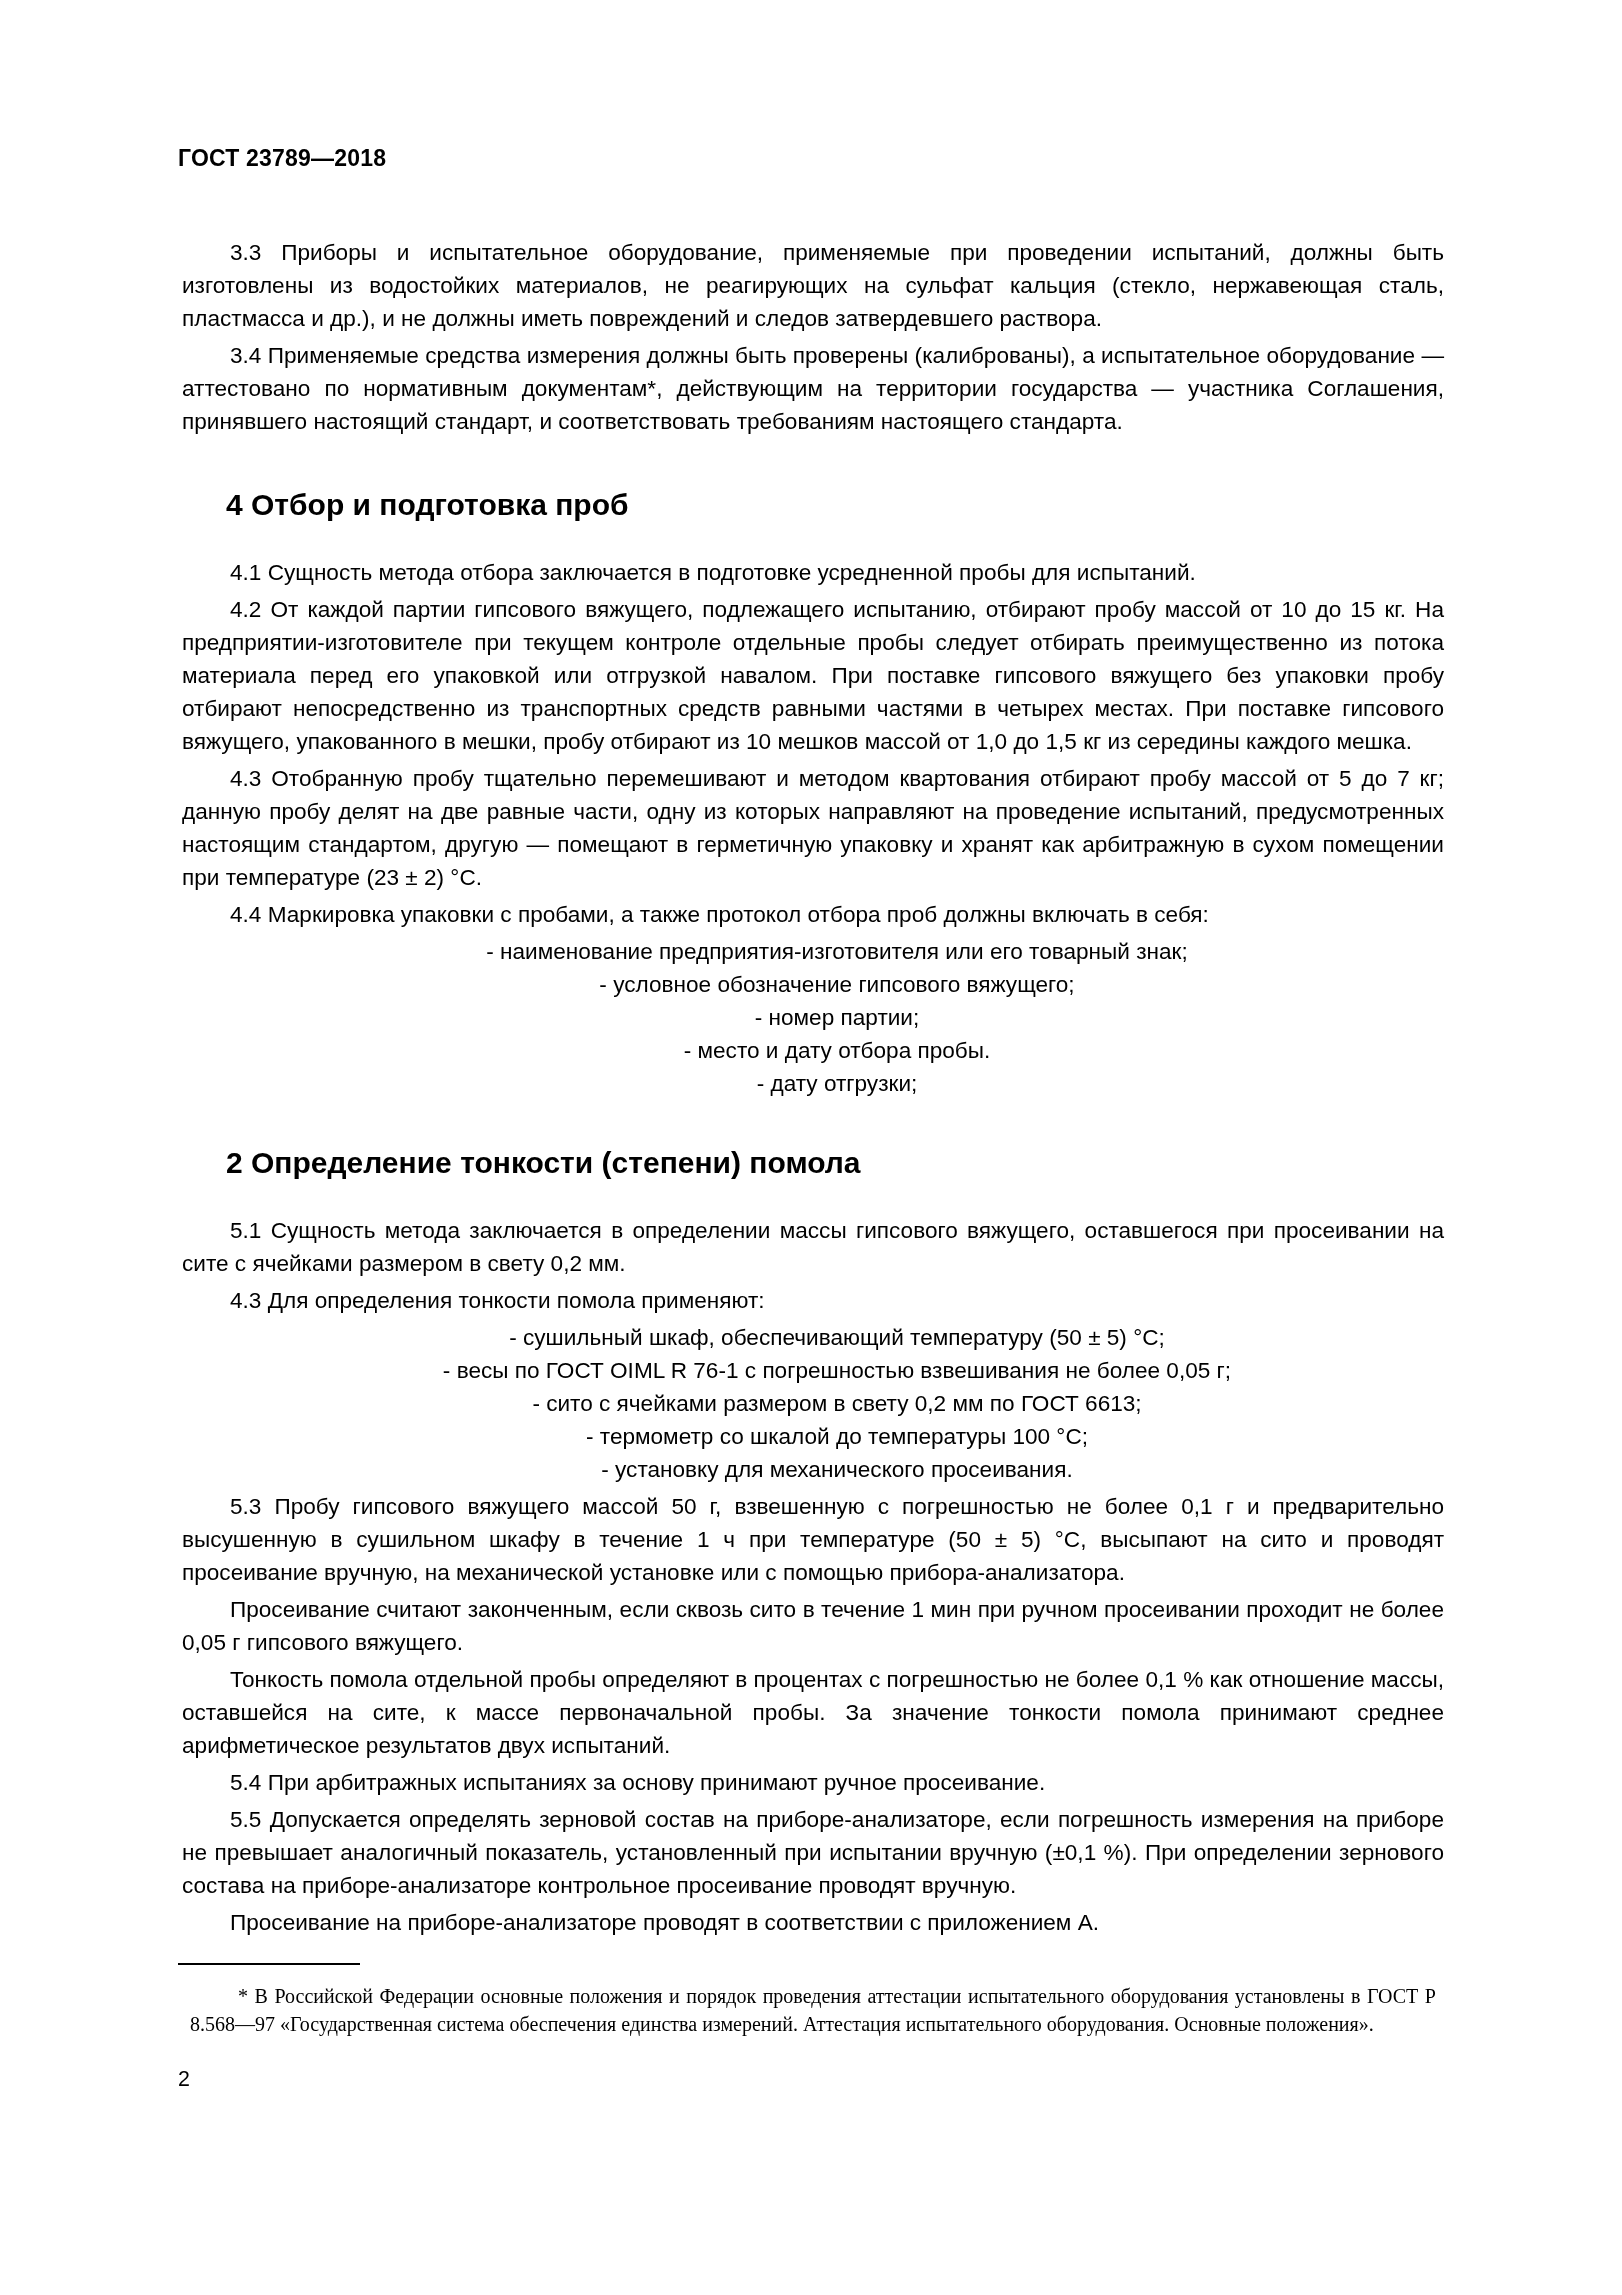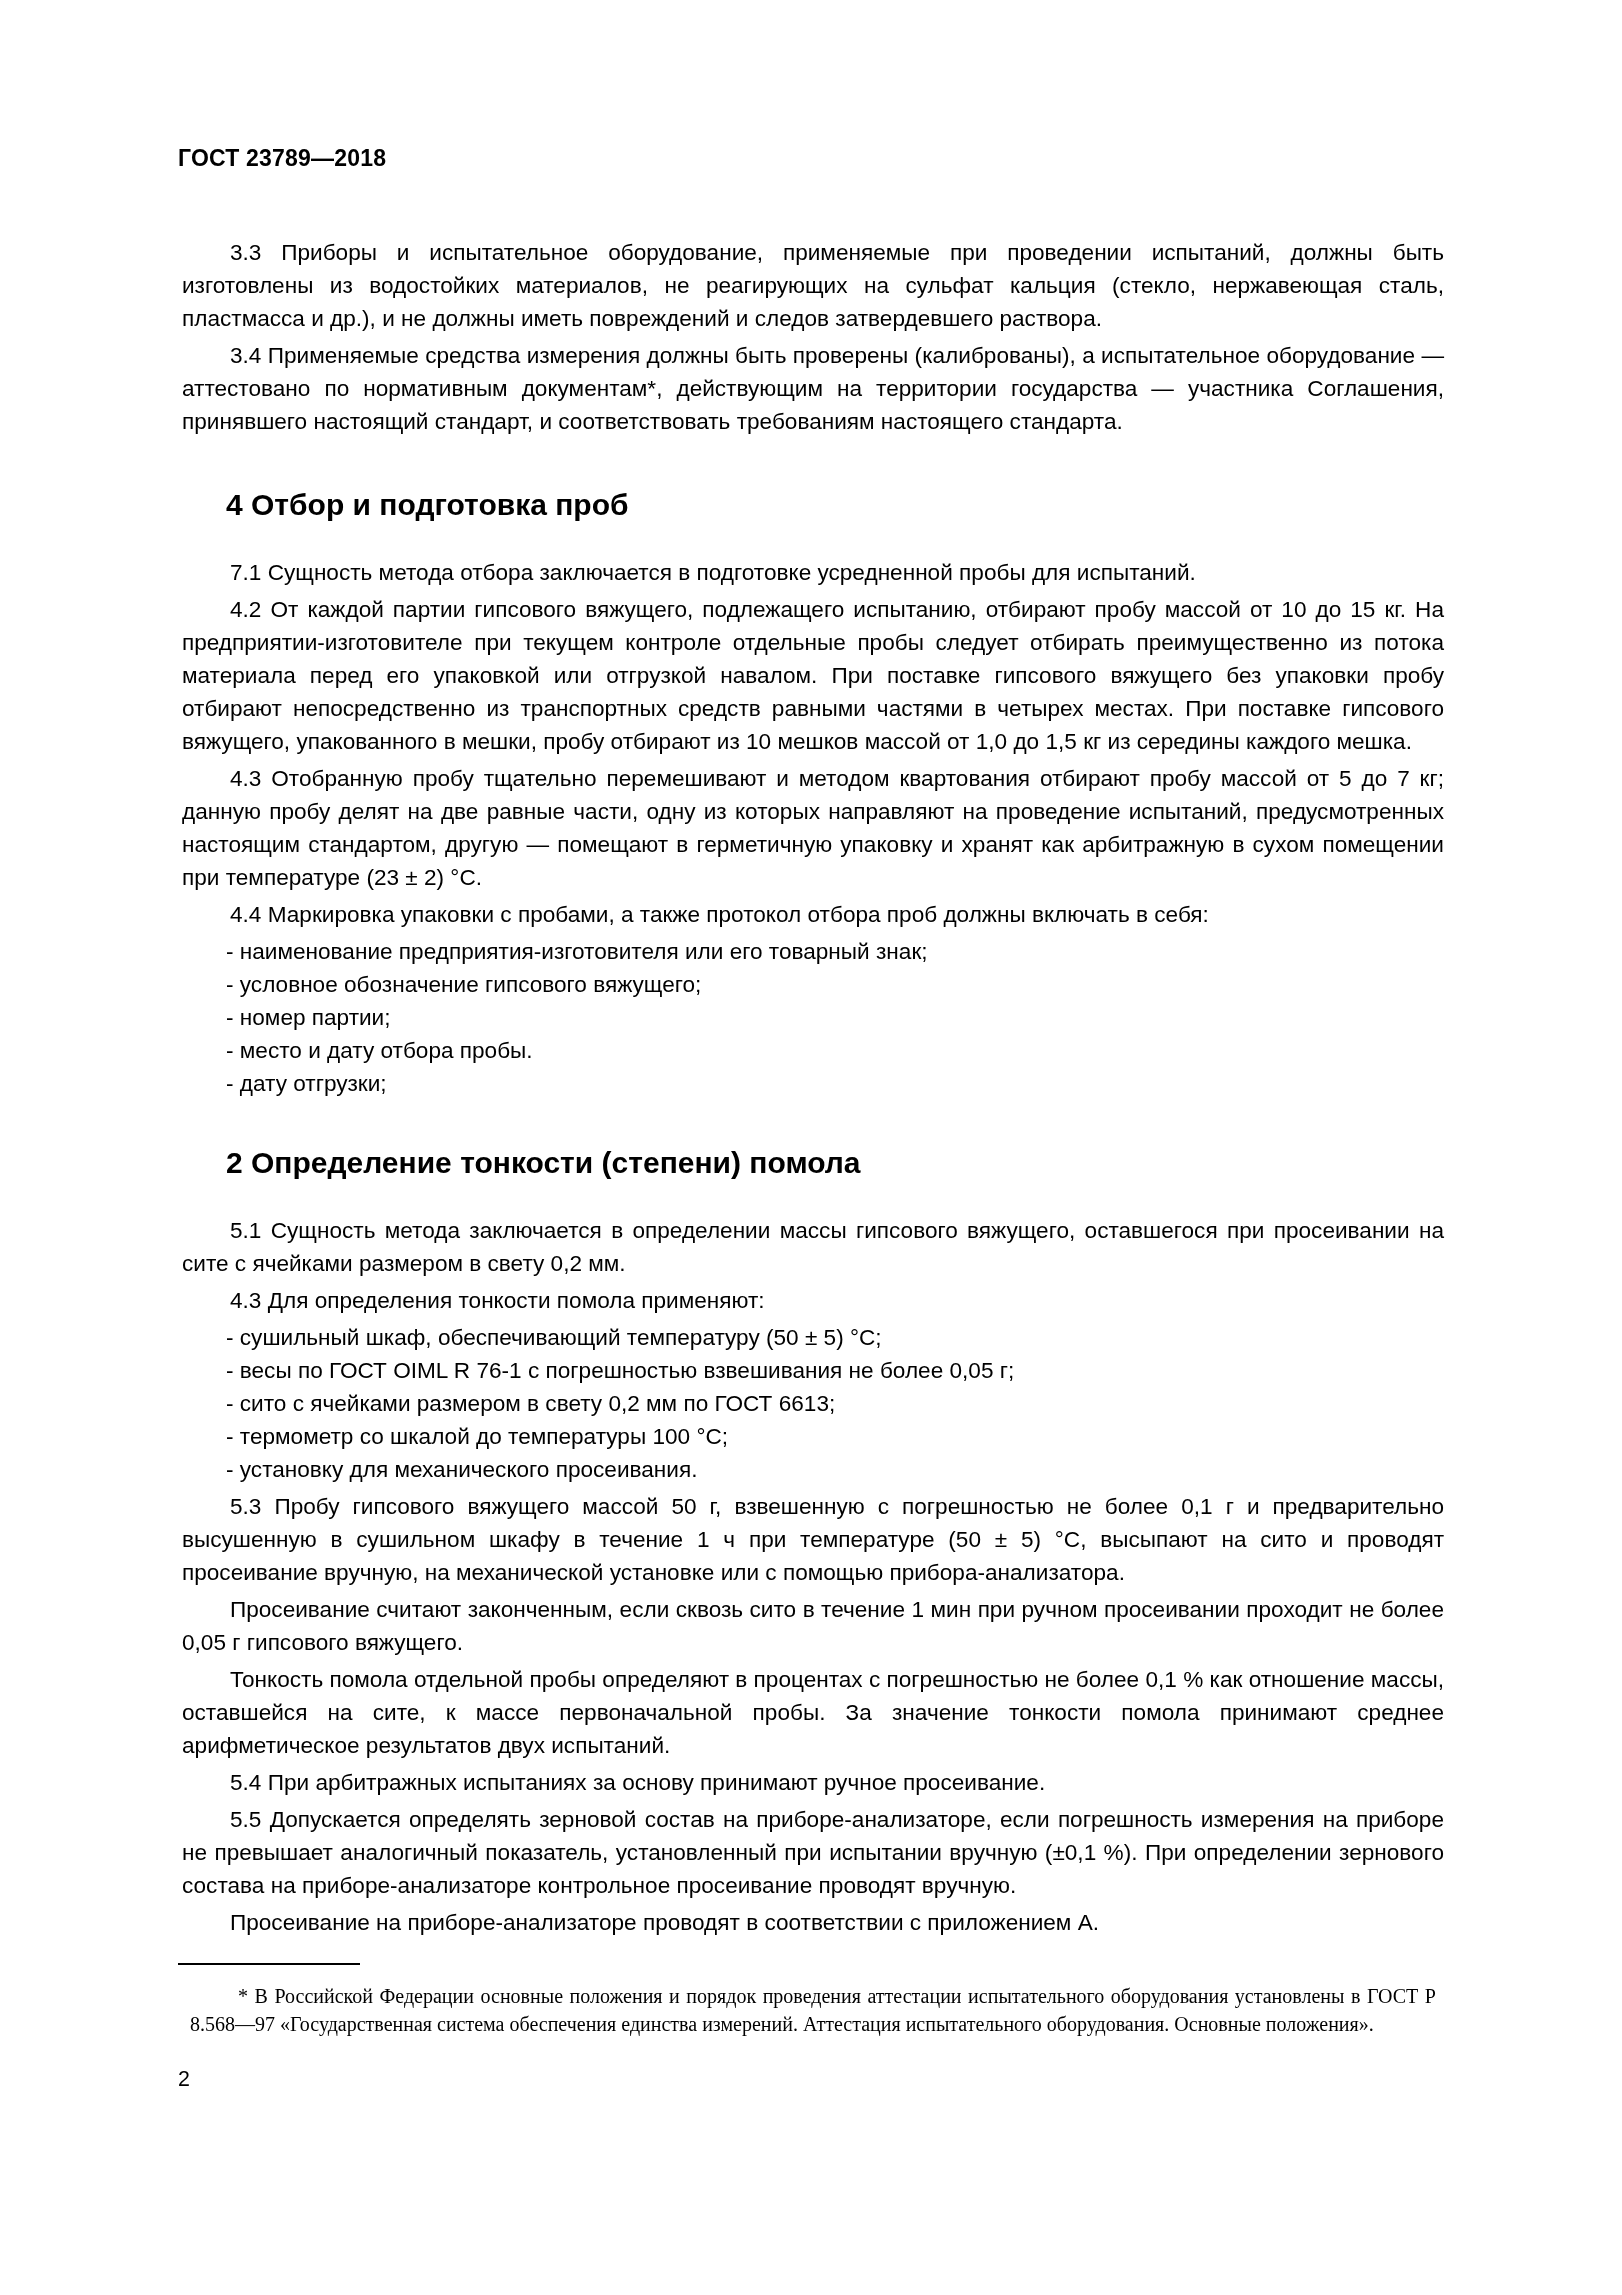--- a/index.html
+++ b/index.html
@@ -39,21 +39,21 @@
     line-height: 33px;
     text-align: justify;
     text-indent: 48px;
     font-family: "Liberation Sans", sans-serif;
     hyphens: none;
   }
   p.list-item {
     margin: 0;
     font-size: 22.6px;
     line-height: 33px;
-    text-align: left;
+    text-align: center;
     text-indent: 48px;
     font-family: "Liberation Sans", sans-serif;
   }
   h2.section-title {
     margin: 0;
     font-size: 30px;
     font-weight: bold;
     line-height: 33px;
     text-indent: 48px;
     font-family: "Liberation Sans", sans-serif;
@@ -101,21 +101,21 @@
 
     <div class="head-gap"></div>
 
     <p class="body-par">3.3  Приборы и испытательное оборудование, применяемые при проведении испытаний, должны быть изготовлены из водостойких материалов, не реагирующих на сульфат кальция (стекло, нержавеющая сталь, пластмасса и др.), и не должны иметь повреждений и следов затвердевшего раствора.</p>
     <p class="body-par">3.4  Применяемые средства измерения должны быть проверены (калиброваны), а испытательное оборудование — аттестовано по нормативным документам*, действующим на территории государства — участника Соглашения, принявшего настоящий стандарт, и соответствовать требованиям настоящего стандарта.</p>
 
     <div class="sp-before-section"></div>
     <h2 class="section-title">4  Отбор и подготовка проб</h2>
     <div class="sp-after-section"></div>
 
-    <p class="body-par">7.1  Сущность метода отбора заключается в подготовке усредненной пробы для испытаний.</p>
+    <p class="body-par">4.1  Сущность метода отбора заключается в подготовке усредненной пробы для испытаний.</p>
     <p class="body-par">4.2  От каждой партии гипсового вяжущего, подлежащего испытанию, отбирают пробу массой от 10 до 15 кг. На предприятии-изготовителе при текущем контроле отдельные пробы следует отбирать преимущественно из потока материала перед его упаковкой или отгрузкой навалом. При поставке гипсового вяжущего без упаковки пробу отбирают непосредственно из транспортных средств равными частями в четырех местах. При поставке гипсового вяжущего, упакованного в мешки, пробу отбирают из 10 мешков массой от 1,0 до 1,5 кг из середины каждого мешка.</p>
     <p class="body-par">4.3  Отобранную пробу тщательно перемешивают и методом квартования отбирают пробу массой от 5 до 7 кг; данную пробу делят на две равные части, одну из которых направляют на проведение испытаний, предусмотренных настоящим стандартом, другую — помещают в герметичную упаковку и хранят как арбитражную в сухом помещении при температуре (23 ± 2) °С.</p>
     <p class="body-par">4.4  Маркировка упаковки с пробами, а также протокол отбора проб должны включать в себя:</p>
 
     <p class="list-item">- наименование предприятия-изготовителя или его товарный знак;</p>
     <p class="list-item">- условное обозначение гипсового вяжущего;</p>
     <p class="list-item">- номер партии;</p>
     <p class="list-item">- место и дату отбора пробы.</p>
     <p class="list-item">- дату отгрузки;</p>
 

